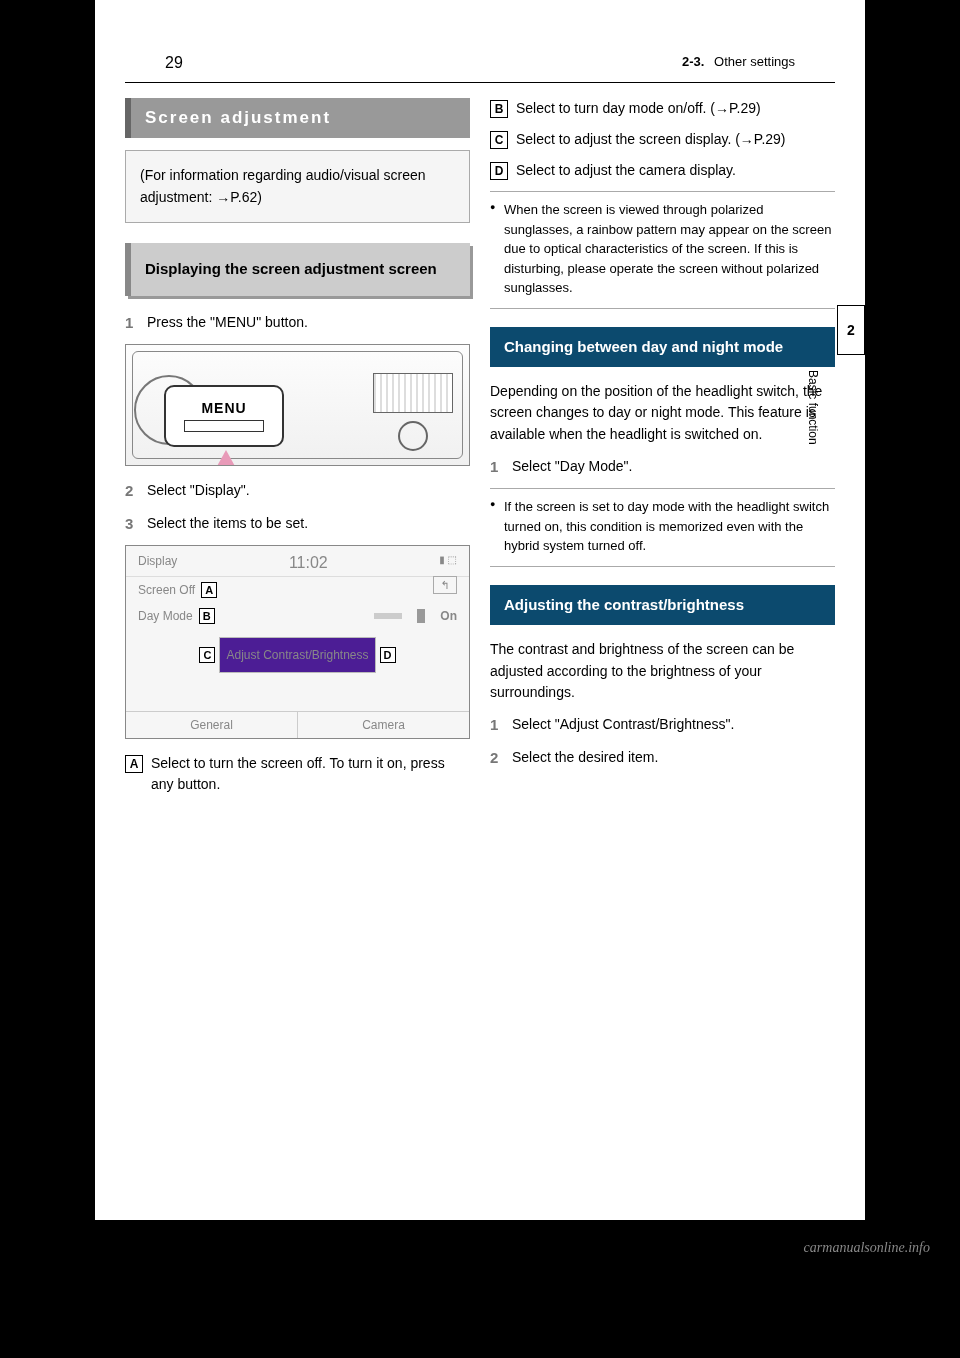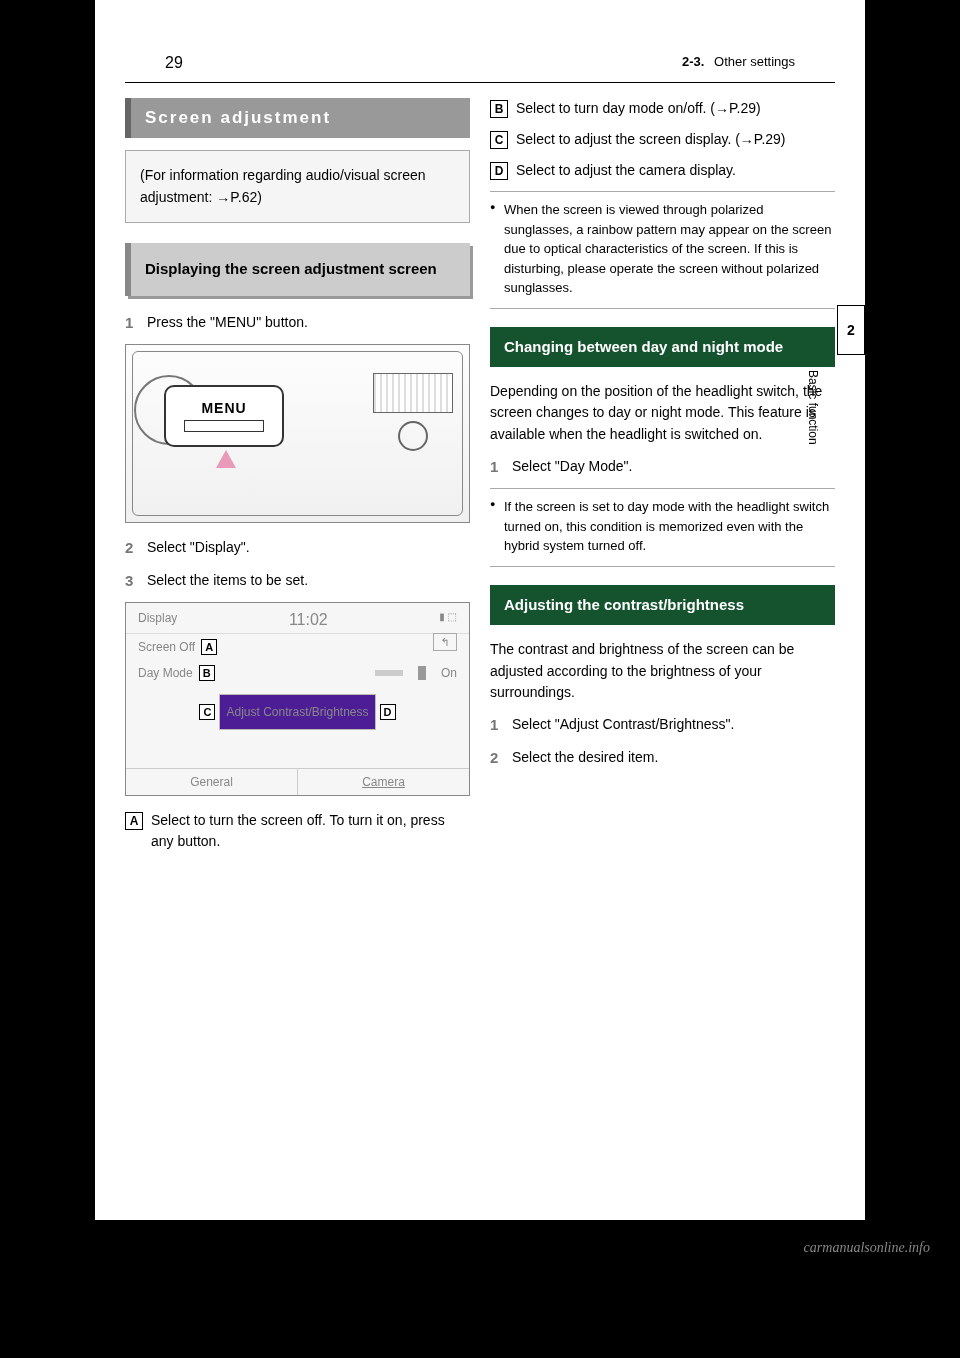--- a/index.html
+++ b/index.html
@@ -88,21 +88,21 @@
       background: #ccc;
       padding: 16px 14px;
       font-size: 15px;
       font-weight: bold;
       border-left: 6px solid #888;
       box-shadow: 3px 3px 0 #999;
       margin-bottom: 16px;
       line-height: 1.35;
     }
     .sub-heading2 {
-      background: #14532d;
+      background: #0c4a6e;
       color: #fff;
       padding: 10px 14px;
       font-size: 15px;
       font-weight: bold;
       margin: 18px 0 14px 0;
       line-height: 1.35;
     }
     .step {
       display: flex;
       margin-bottom: 10px;
@@ -119,21 +119,21 @@
       flex: 1;
     }
     .figure {
       width: 100%;
       background: #fafafa;
       border: 1px solid #888;
       margin: 10px 0 14px 0;
       position: relative;
     }
     .figure-menu {
-      height: 179px;
+      height: 122px;
       background: linear-gradient(#fdfdfd, #f0f0f0);
       position: relative;
       overflow: hidden;
       padding-left: 40px;
     }
     .dash-outline {
       position: absolute;
       inset: 6px;
       border: 1px solid #888;
       border-radius: 6px;
@@ -246,20 +246,21 @@
       background: #fff;
       font-size: 11px;
       font-weight: bold;
       color: #000;
     }
     .fd-toggle {
       margin-left: auto;
       display: flex;
       align-items: center;
       gap: 15px;
+      font-weight: bold;
     }
     .fd-toggle-track {
       width: 28px;
       height: 6px;
       background: #ccc;
     }
     .fd-toggle-knob {
       width: 8px;
       height: 14px;
       background: #999;
@@ -283,21 +284,21 @@
       bottom: 0;
       left: 0;
       right: 0;
     }
     .fd-tab {
       flex: 1;
       text-align: center;
       padding: 6px 0;
       border-right: 1px solid #ccc;
     }
-    .fd-tab:last-child { border-right: none; text-decoration: underline; }
+    .fd-tab:last-child { border-right: none; }
     .label-item {
       display: flex;
       gap: 8px;
       font-size: 14px;
       line-height: 1.5;
       margin-bottom: 10px;
     }
     .label-box {
       display: inline-flex;
       align-items: center;

